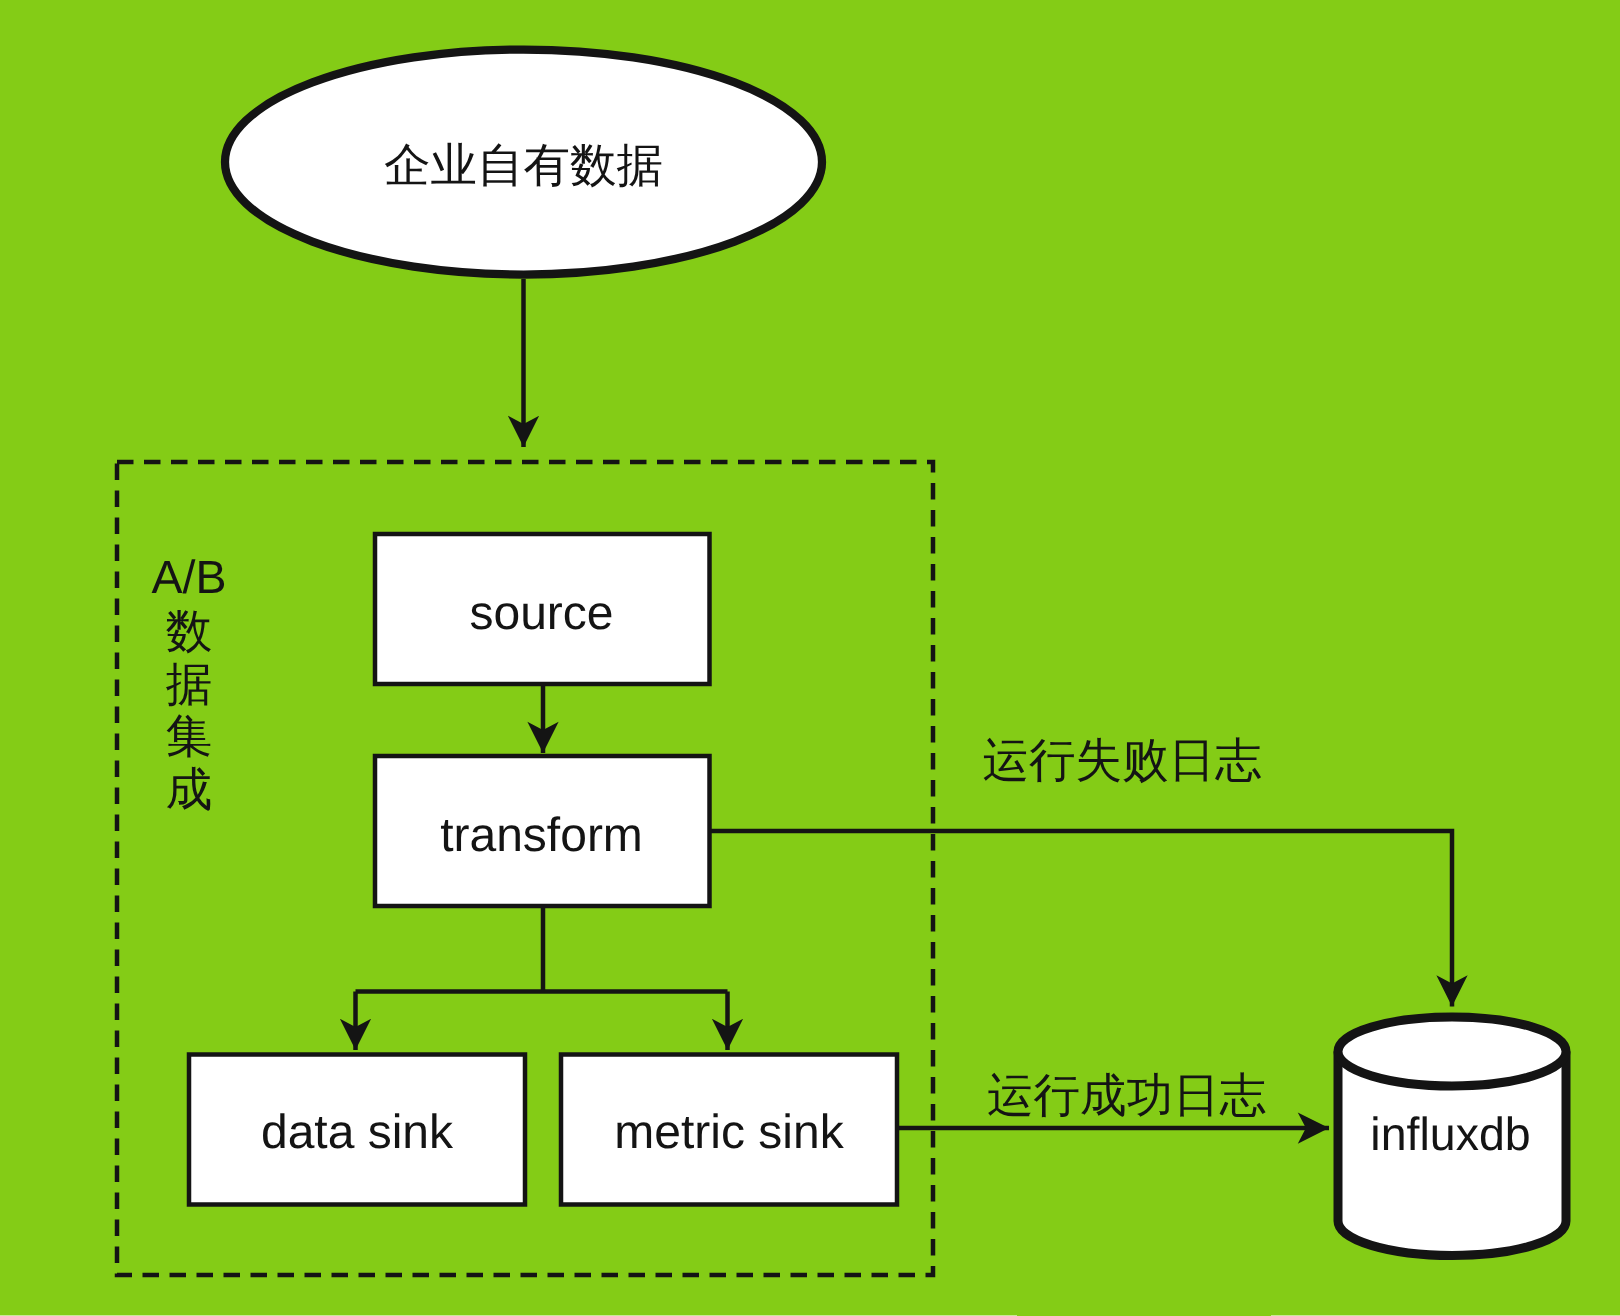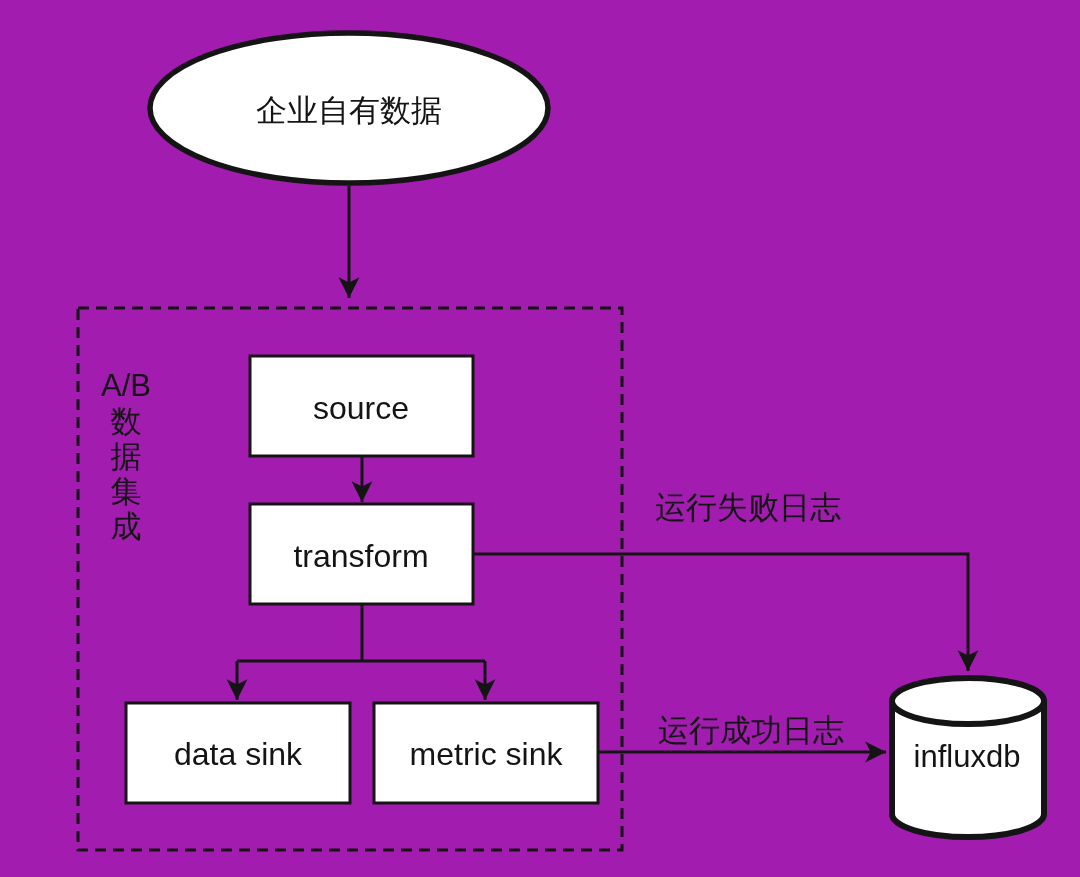--- a/index.html
+++ b/index.html
@@ -4,21 +4,21 @@
 <style>
   html, body {
     margin: 0;
     padding: 0;
     background: #ffffff;
   }
   .stage {
     position: relative;
     width: 1080px;
     height: 877px;
-    background: #a21caf;
+    background: #84cc16;
     font-family: "Liberation Sans", sans-serif;
     overflow: hidden;
   }
   svg { display: block; }
   text {
     fill: #141414;
     font-family: "Liberation Sans", sans-serif;
   }
   .node-label   { font-size: 32px; }
   .cjk-label    { font-size: 31px; }

